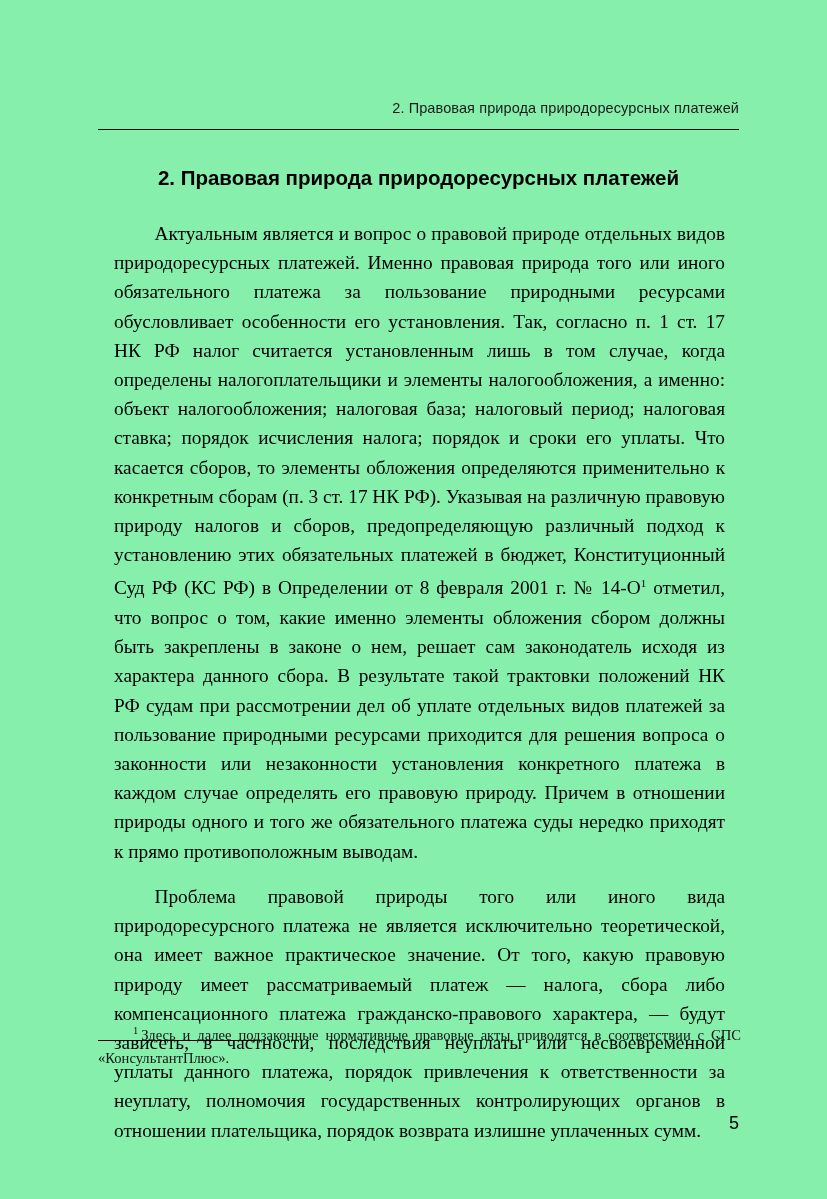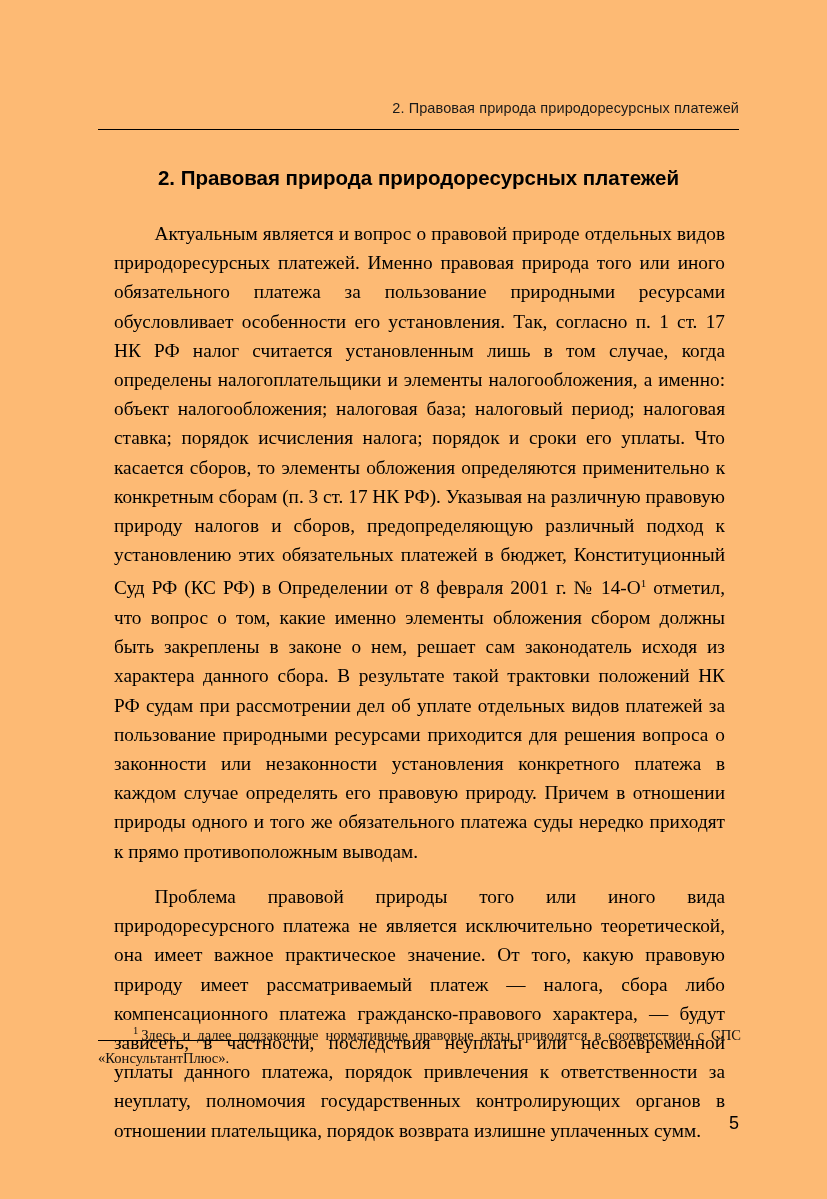--- a/index.html
+++ b/index.html
@@ -4,21 +4,21 @@
 <style>
   html, body {
     margin: 0;
     padding: 0;
     background: #ffffff;
   }
   .page {
     position: relative;
     width: 827px;
     height: 1199px;
-    background: #fdba74;
+    background: #86efac;
     overflow: hidden;
     font-family: "Liberation Serif", serif;
     color: #000000;
   }
   .running-head {
     position: absolute;
     top: 100px;
     left: 98px;
     width: 641px;
     text-align: right;

